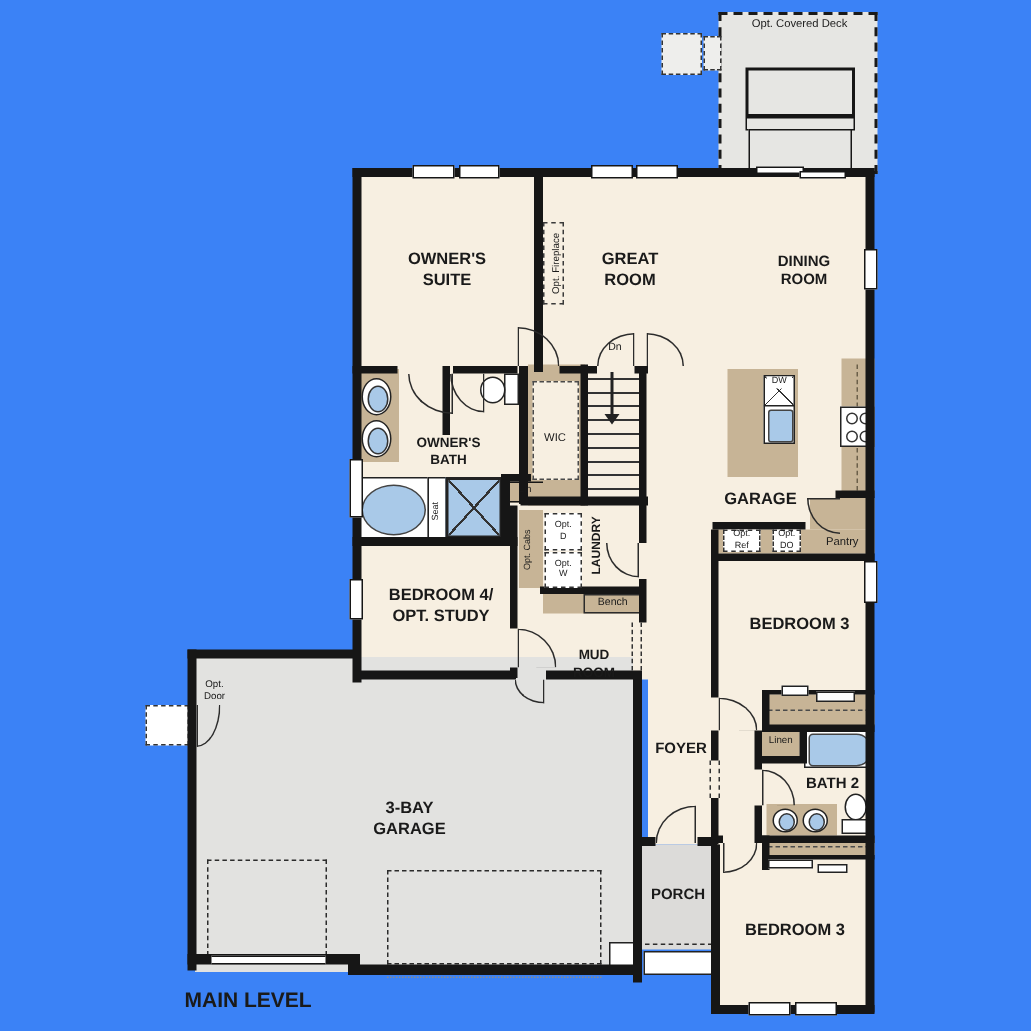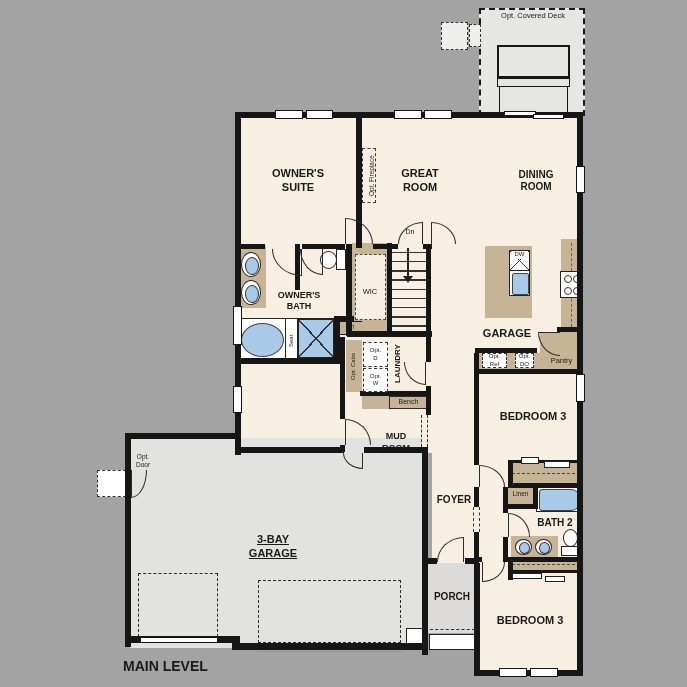--- a/index.html
+++ b/index.html
@@ -1,16 +1,16 @@
 <!DOCTYPE html>
 <html><head>
 <meta charset="utf-8">
 <style>
   html,body{margin:0;padding:0;background:#fff;}
-  #plan{position:relative;width:687px;height:687px;background:#a3a3a3;overflow:hidden;
+  #plan{position:relative;width:687px;height:687px;background:#3b82f6;overflow:hidden;
         font-family:"Liberation Sans",sans-serif;color:#1a1a1a;}
   .floor{position:absolute;background:#f7efe1;}
   .wall{position:absolute;background:#161616;}
   .win{position:absolute;background:#fff;border:1.3px solid #161616;box-sizing:border-box;}
   .tan{position:absolute;background:#c7b496;}
   .fx{position:absolute;background:#fff;border:1.4px solid #222;box-sizing:border-box;}
   .blue{position:absolute;background:#a9c9e8;}
   .dashbox{position:absolute;border:1.4px dashed #333;box-sizing:border-box;}
   .lbl{position:absolute;font-weight:bold;white-space:pre-line;text-align:center;line-height:1.25;
        display:flex;align-items:center;justify-content:center;}
@@ -218,20 +218,22 @@
 ROOM</div>
   <div class="lbl" style="left:498px;top:166px;width:76px;height:30px;font-size:10px;">DINING
 ROOM</div>
   <div class="vlbl sm" style="left:365px;top:146px;width:12px;height:60px;font-size:6.5px;">Opt. Fireplace</div>
   <div class="lbl sm" style="left:400px;top:227px;width:20px;height:10px;font-size:7px;">Dn</div>
   <div class="lbl sm" style="left:352px;top:287px;width:36px;height:10px;font-size:7.5px;">WIC</div>
   <div class="lbl sm" style="left:338px;top:322px;width:24px;height:11px;font-size:6.5px;">Lin</div>
   <div class="lbl" style="left:266px;top:288px;width:66px;height:26px;font-size:9px;">OWNER'S
 BATH</div>
   <div class="vlbl sm" style="left:284px;top:328px;width:14px;height:26px;font-size:6px;">Seat</div>
+  <div class="lbl" style="left:240px;top:390px;width:108px;height:30px;font-size:11px;">BEDROOM 4/
+OPT. STUDY</div>
   <div class="vlbl sm" style="left:345px;top:340px;width:15px;height:52px;font-size:6px;">Opt. Cabs</div>
   <div class="lbl sm" style="left:363px;top:343px;width:25px;height:23px;font-size:6px;">Opt.
 D</div>
   <div class="lbl sm" style="left:363px;top:369px;width:25px;height:22px;font-size:6px;">Opt.
 W</div>
   <div class="vlbl" style="left:389px;top:336px;width:17px;height:55px;font-size:8px;font-weight:bold;">LAUNDRY</div>
   <div class="lbl sm" style="left:389px;top:397px;width:39px;height:11px;font-size:7px;">Bench</div>
   <div class="lbl" style="left:370px;top:430px;width:52px;height:25px;font-size:9px;">MUD
 ROOM</div>
   <div class="lbl" style="left:476px;top:327px;width:62px;height:13px;font-size:11px;">GARAGE</div>
@@ -240,19 +242,19 @@
 Ref</div>
   <div class="lbl sm" style="left:515px;top:353px;width:19px;height:15px;font-size:6px;">Opt.
 DO</div>
   <div class="lbl sm" style="left:540px;top:355px;width:43px;height:12px;font-size:7.5px;">Pantry</div>
   <div class="lbl" style="left:490px;top:410px;width:86px;height:14px;font-size:11px;">BEDROOM 3</div>
   <div class="lbl" style="left:430px;top:494px;width:48px;height:13px;font-size:10px;">FOYER</div>
   <div class="lbl sm" style="left:508px;top:489px;width:25px;height:11px;font-size:6.5px;">Linen</div>
   <div class="lbl" style="left:532px;top:517px;width:46px;height:13px;font-size:10px;">BATH 2</div>
   <div class="lbl" style="left:486px;top:613px;width:88px;height:15px;font-size:11px;">BEDROOM 3</div>
   <div class="lbl" style="left:428px;top:591px;width:48px;height:13px;font-size:10px;">PORCH</div>
-  <div class="lbl" style="left:238px;top:531px;width:70px;height:31px;font-size:11px;text-decoration:underline;">3-BAY
+  <div class="lbl" style="left:238px;top:531px;width:70px;height:31px;font-size:11px;">3-BAY
 GARAGE</div>
   <div class="lbl sm" style="left:126px;top:452px;width:34px;height:18px;font-size:6.5px;">Opt.
 Door</div>
   <div class="lbl" style="left:123px;top:658px;width:130px;height:18px;font-size:14px;justify-content:flex-start;text-align:left;">MAIN LEVEL</div>
 
 </div>
 
 </body></html>

